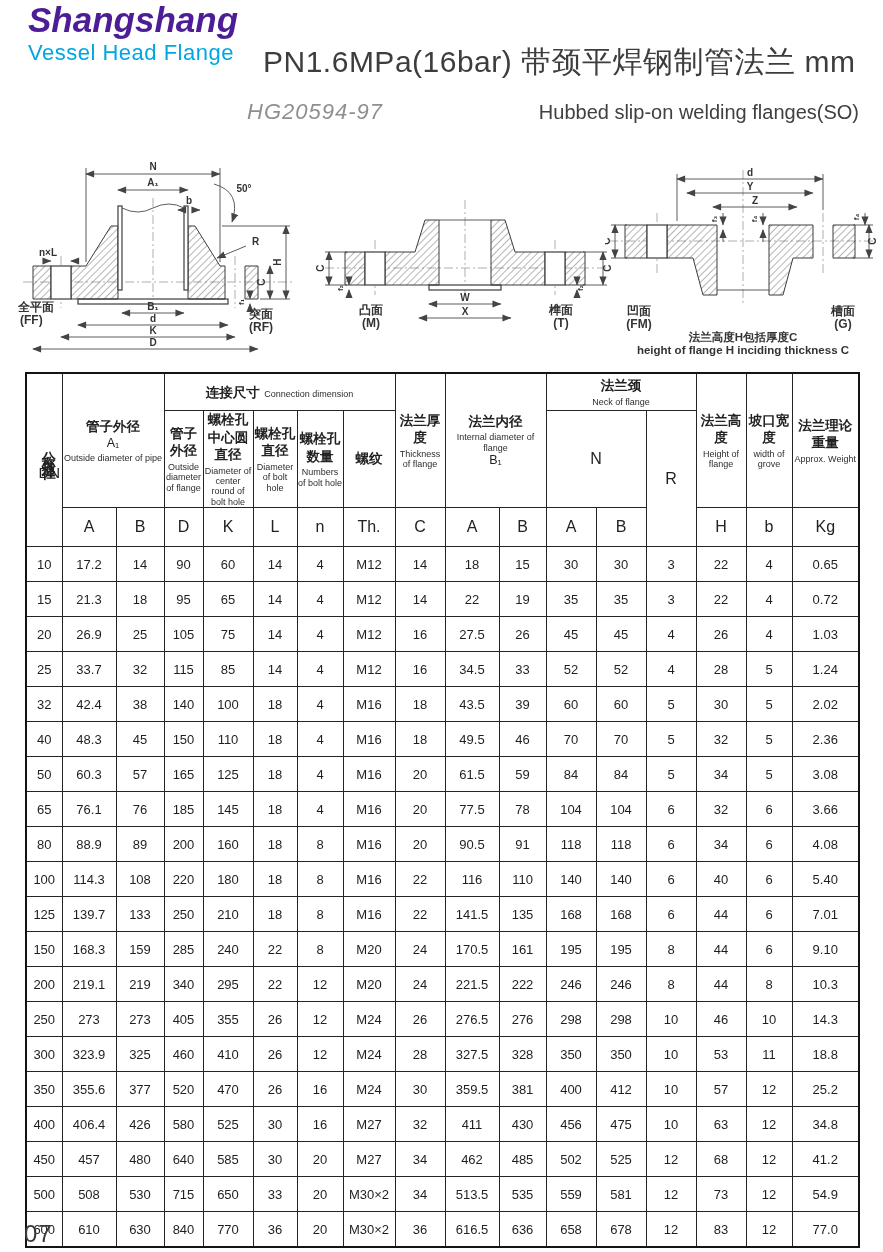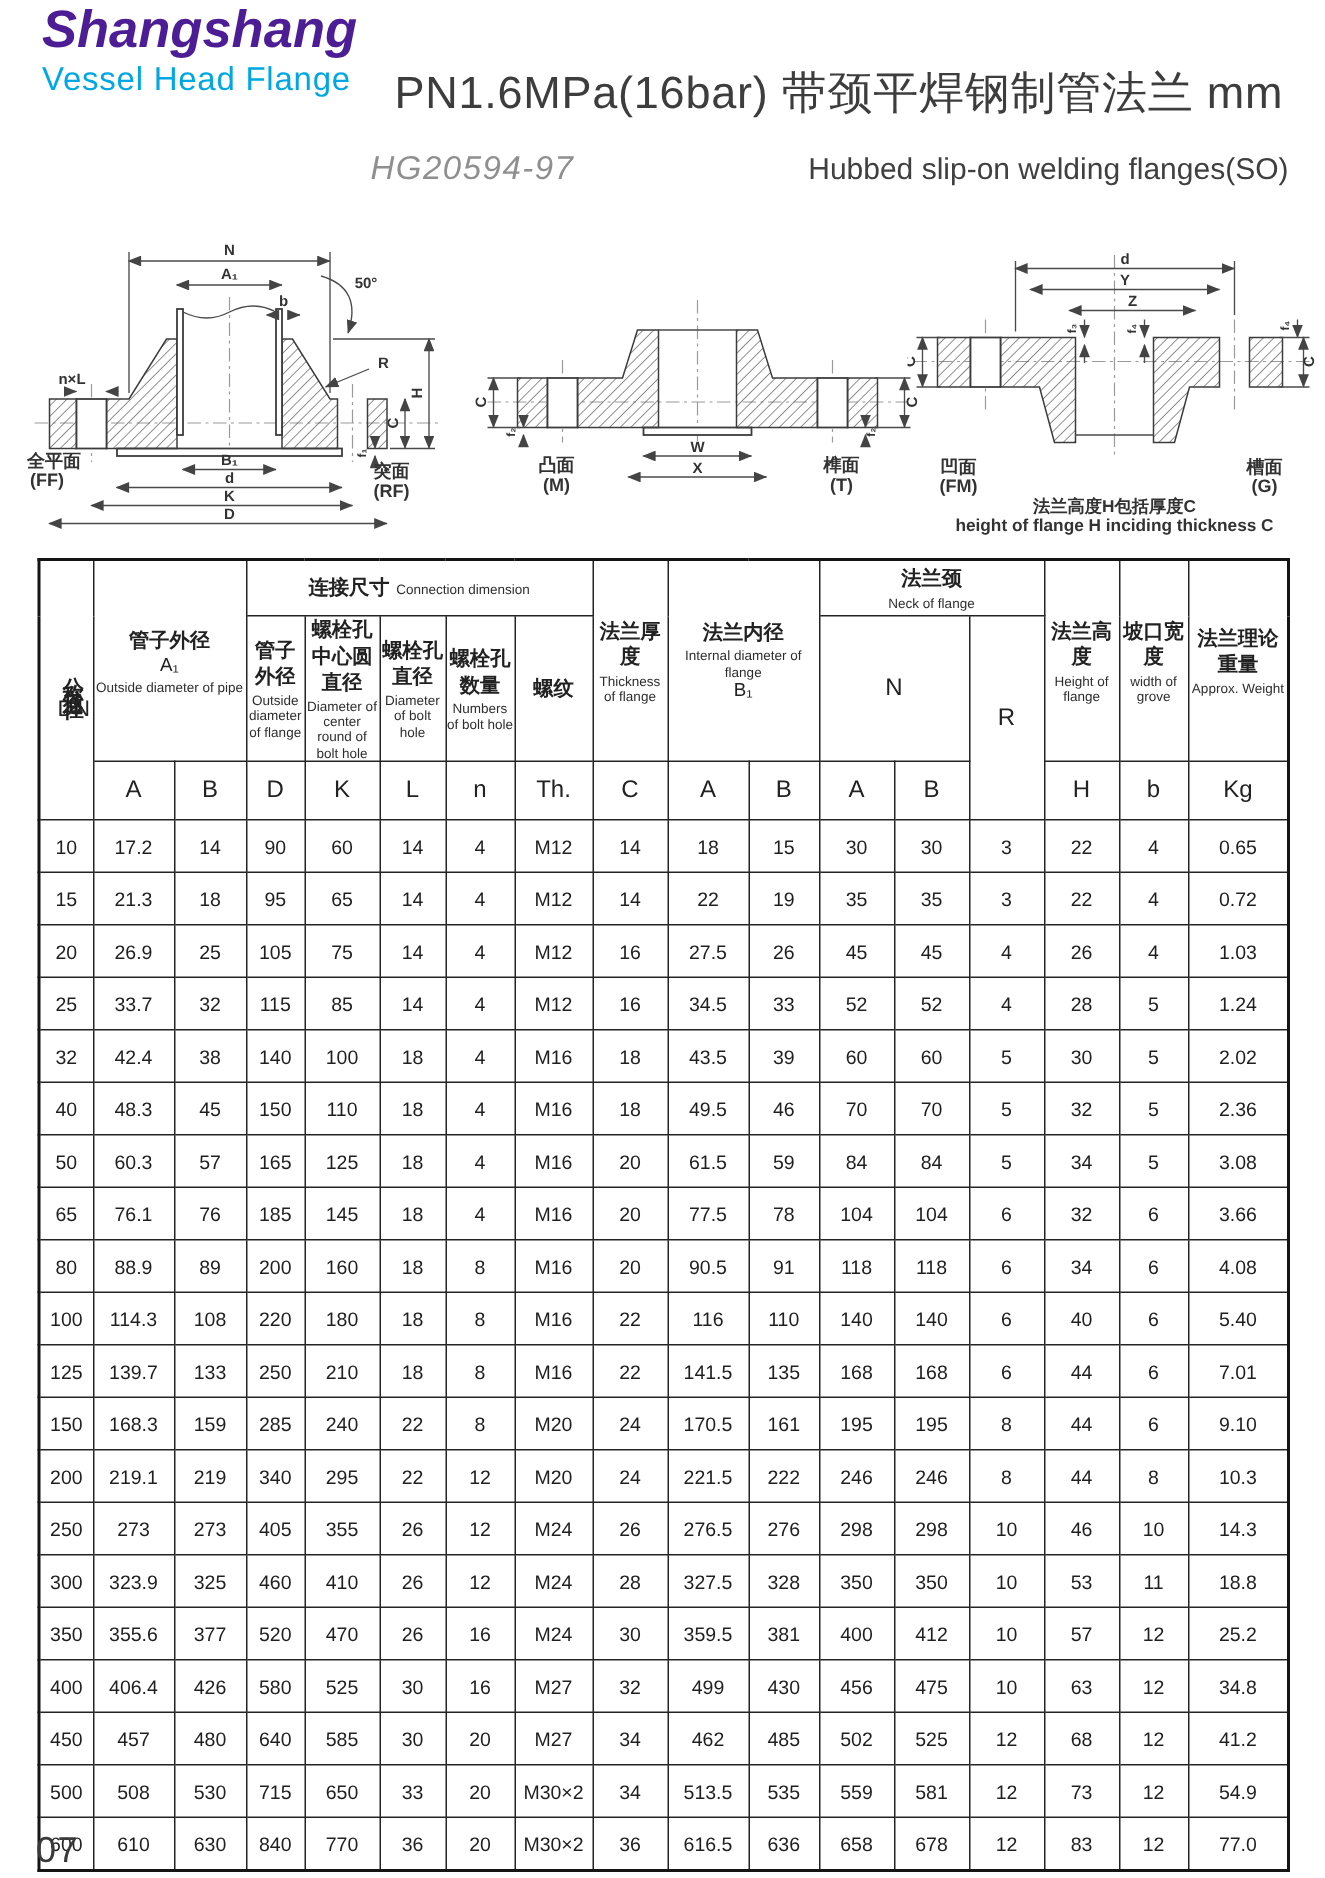--- a/index.html
+++ b/index.html
@@ -633,21 +633,21 @@
       <tr>
         <td>400</td>
         <td>406.4</td>
         <td>426</td>
         <td>580</td>
         <td>525</td>
         <td>30</td>
         <td>16</td>
         <td>M27</td>
         <td>32</td>
-        <td>499</td>
+        <td>411</td>
         <td>430</td>
         <td>456</td>
         <td>475</td>
         <td>10</td>
         <td>63</td>
         <td>12</td>
         <td>34.8</td>
       </tr>
       <tr>
         <td>450</td>

